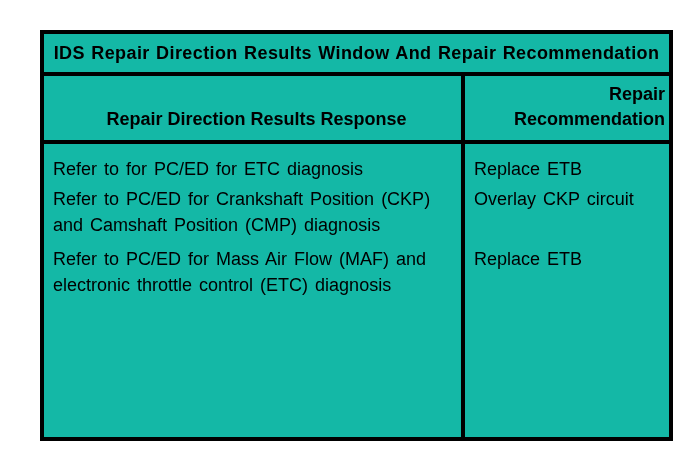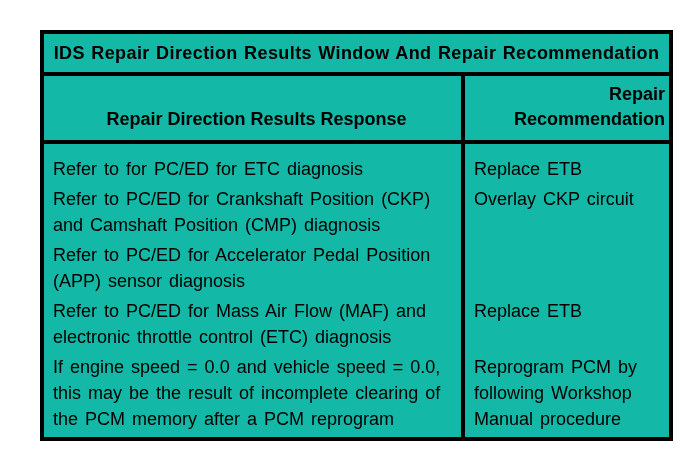--- a/index.html
+++ b/index.html
@@ -117,26 +117,21 @@
     <div class="cell cell-response">Refer to for PC/ED for ETC diagnosis</div>
     <div class="cell cell-recommendation">Replace ETB</div>
   </div>
 
   <div class="t-row">
     <div class="cell cell-response">Refer to PC/ED for Crankshaft Position (CKP) and Camshaft Position (CMP) diagnosis</div>
     <div class="cell cell-recommendation">Overlay CKP circuit</div>
   </div>
 
   <div class="t-row">
-    <div class="cell cell-response">Refer to PC/ED for Accelerator Pedal Position (APP) sensor diagnosis</div>
   </div>
 
   <div class="t-row">
     <div class="cell cell-response">Refer to PC/ED for Mass Air Flow (MAF) and electronic throttle control (ETC) diagnosis</div>
     <div class="cell cell-recommendation">Replace ETB</div>
   </div>
 
-  <div class="t-row">
-    <div class="cell cell-response">If engine speed = 0.0 and vehicle speed = 0.0, this may be the result of incomplete clearing of the PCM memory after a PCM reprogram</div>
-    <div class="cell cell-recommendation">Reprogram PCM by following Workshop Manual procedure</div>
-  </div>
 </div>
 </div>
 
 </body></html>

